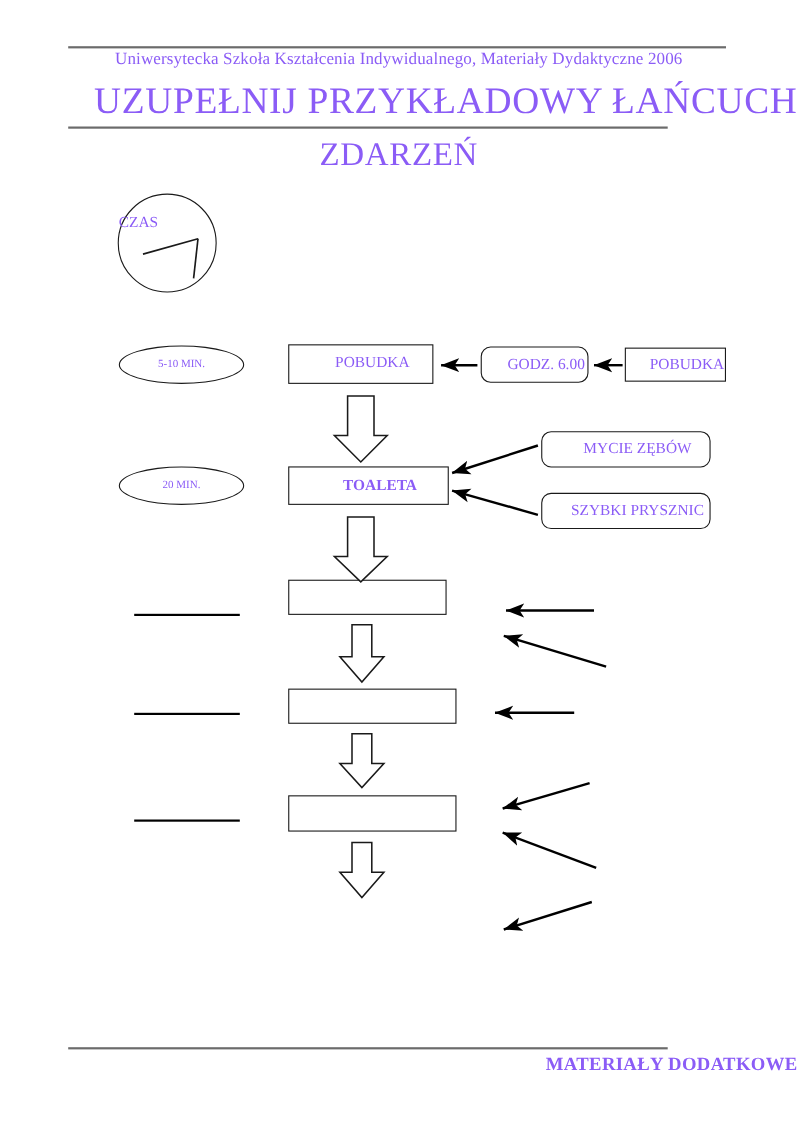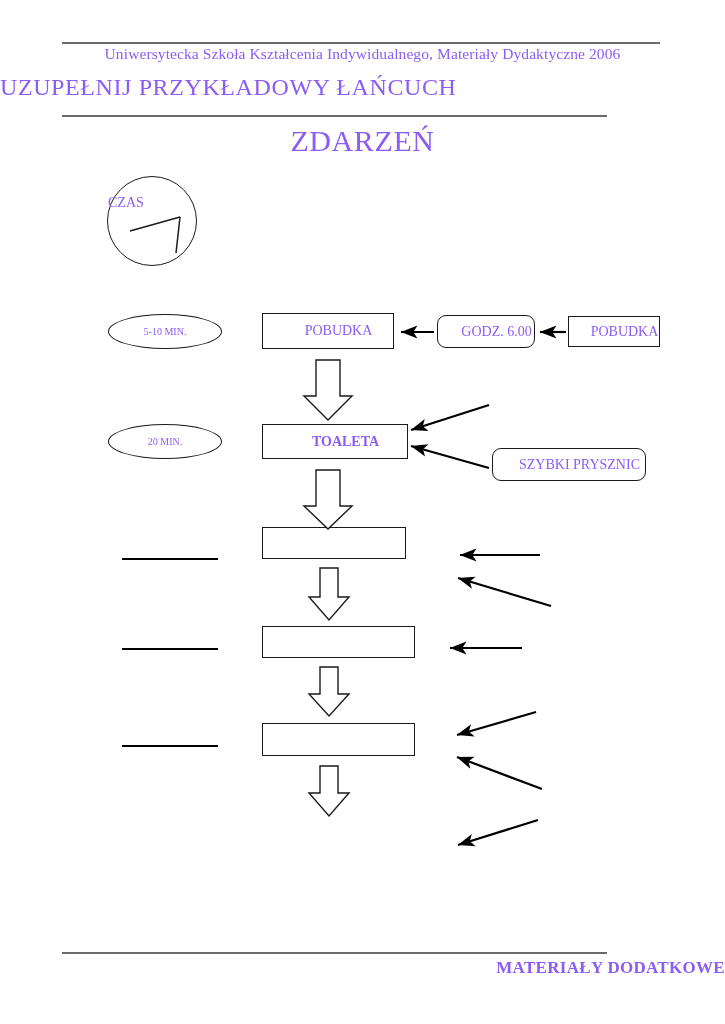--- a/index.html
+++ b/index.html
@@ -32,22 +32,22 @@
     left: 0; top: 45px;
     width: 725px;
     text-align: center;
     font-size: 15.5px;
     letter-spacing: .1px;
   }
   #title-line1 {
     position: absolute;
     left: 0; top: 74px;
     width: 725px;
-    text-align: left;
-    font-size: 24px;
+    text-align: right;
+    font-size: 34px;
     letter-spacing: .6px;
   }
   #title-line2 {
     position: absolute;
     left: 0; top: 124px;
     width: 725px;
     text-align: center;
     font-size: 30px;
     letter-spacing: .6px;
   }
@@ -167,20 +167,23 @@
   </div>
 
   <div class="ellipse" style="left:108px; top:424px; width:114px; height:35px;">
     <span>20 MIN.</span>
   </div>
 
   <div class="node" style="left:262px; top:424px; width:146px; height:35px;font-weight:bold;">
     <span>TOALETA</span>
   </div>
 
+  <div class="node round" style="left:492px; top:392px; width:154px; height:33px;">
+    <span>MYCIE ZĘBÓW</span>
+  </div>
 
   <div class="node round" style="left:492px; top:448px; width:154px; height:33px;">
     <span>SZYBKI PRYSZNIC</span>
   </div>
 
   <div class="blank-line" style="left:122px; top:558px; width:96px;"></div>
   <div class="node" style="left:262px; top:527px; width:144px; height:32px;">
     <span></span>
   </div>
 

